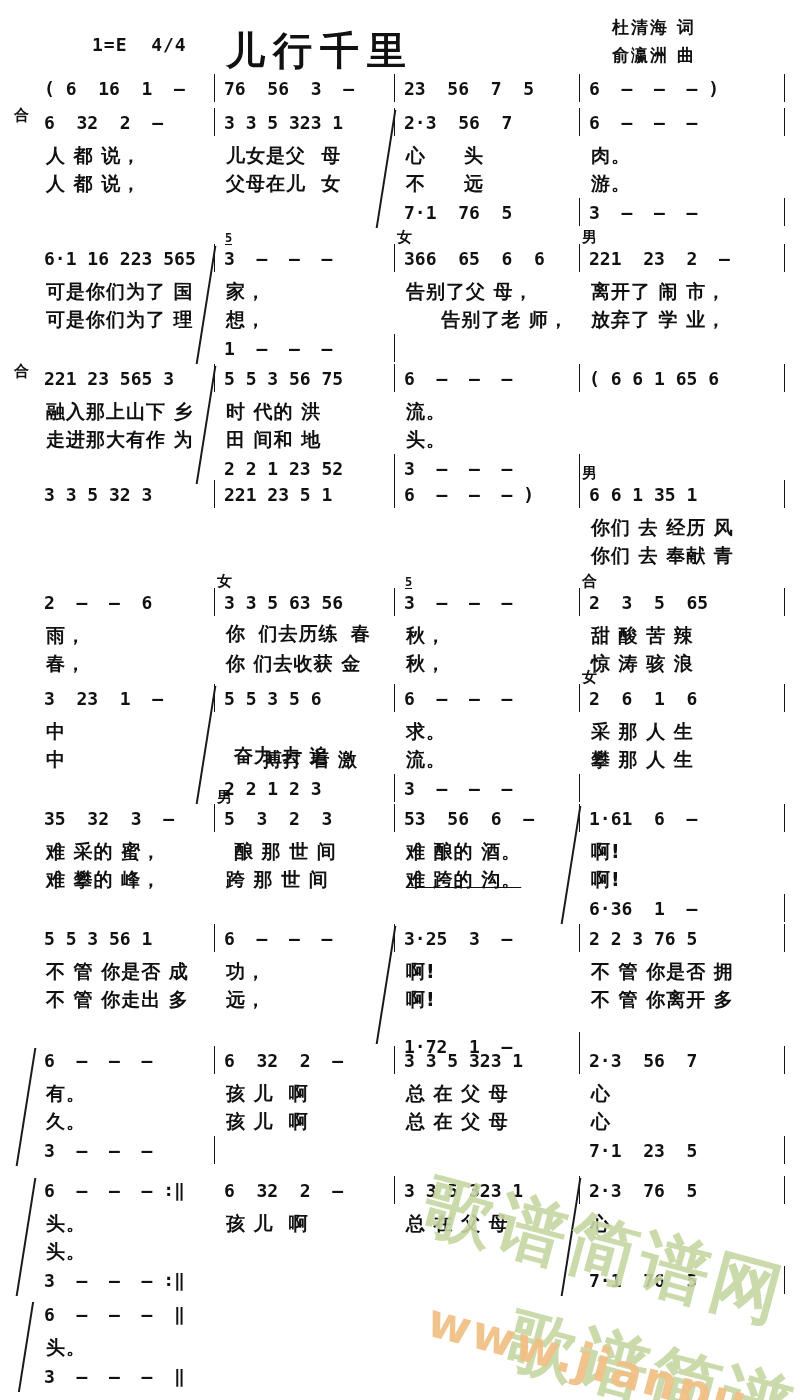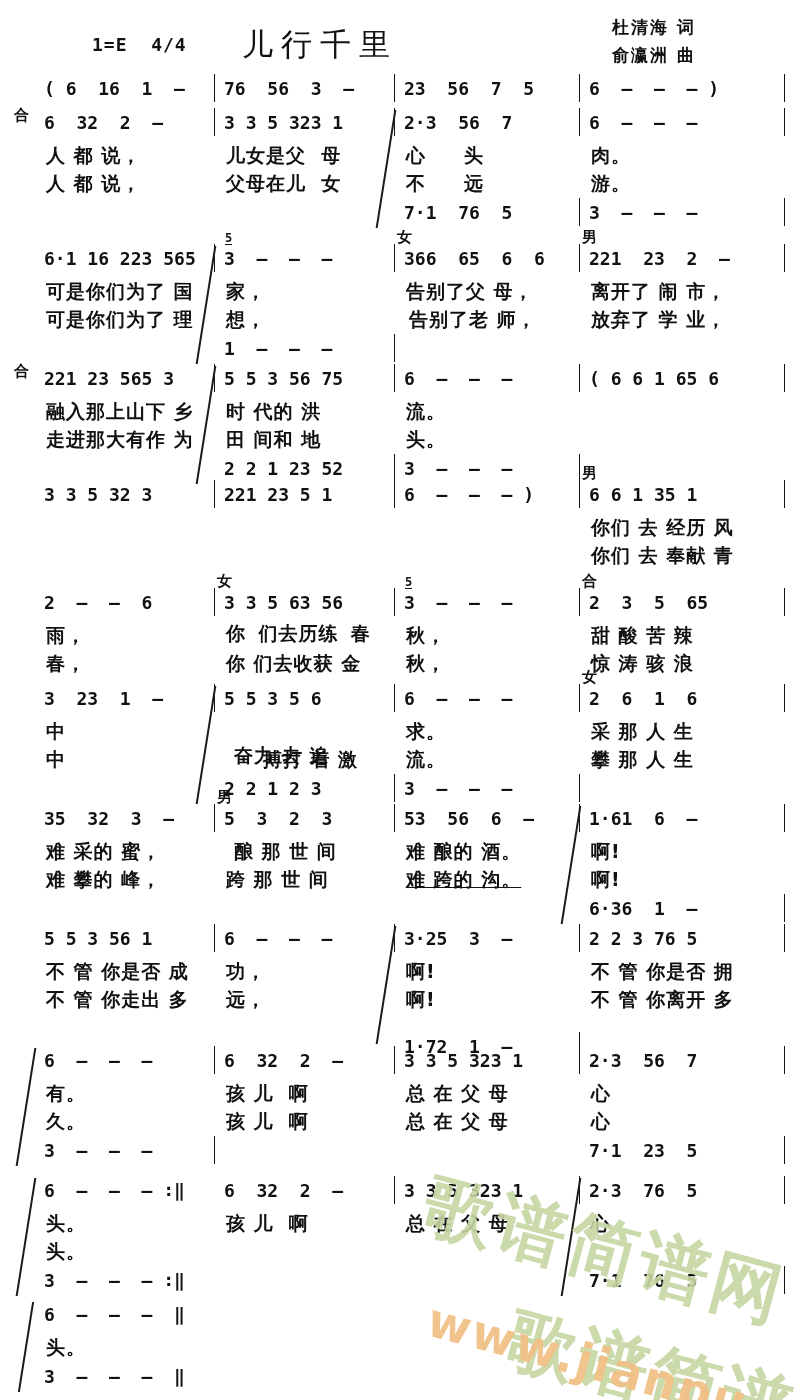--- a/index.html
+++ b/index.html
@@ -9,21 +9,21 @@
     font-family:"DejaVu Sans","Liberation Sans",sans-serif;
   }
   
   .keytime{
     position:absolute;left:92px;top:34px;
     font-family:"DejaVu Sans Mono","Liberation Mono",monospace;
     font-size:18px;font-weight:700;letter-spacing:1px;white-space:pre;
   }
   .title{
     position:absolute;left:0;top:24px;width:640px;text-align:center;
-    font-size:31px;font-weight:400;letter-spacing:8px;
+    font-size:39px;font-weight:700;letter-spacing:8px;
   }
   .credit{
     position:absolute;left:612px;font-size:17px;font-weight:700;letter-spacing:2px;white-space:pre;
   }
   .credit.lyricist{top:16px}
   .credit.composer{top:44px}
   
   #score{position:absolute;left:0;top:0;width:800px;height:1400px;}
   .system{position:absolute;left:35px;width:750px;}
   .srow{position:absolute;left:0;width:750px;}
@@ -108,21 +108,21 @@
       </div>
       <div class="srow" style="top: 34px;">
         <div class="cell lyr" style="left: 0px; width: 180px;"><span>可是你们为了 国</span></div>
         <div class="cell lyr" style="left: 180px; width: 180px;"><span>家，</span></div>
         <div class="cell lyr" style="left: 360px; width: 185px;"><span>告别了父 母，</span></div>
         <div class="cell lyr" style="left: 545px; width: 205px;"><span>离开了 闹 市，</span></div>
       </div>
       <div class="srow" style="top: 62px;">
         <div class="cell lyr" style="left: 0px; width: 180px;"><span>可是你们为了 理</span></div>
         <div class="cell lyr" style="left: 180px; width: 180px;"><span>想，</span></div>
-        <div class="cell lyr" style="left: 363px; width: 185px;"><span>告别了老 师，</span></div>
+        <div class="cell lyr" style="left: 372px; width: 185px; text-align: center;"><span>告别了老 师，</span></div>
         <div class="cell lyr" style="left: 545px; width: 205px;"><span>放弃了 学 业，</span></div>
       </div>
       <div class="srow" style="top: 90px;">
         <div class="cell nts bar" style="left: 180px; width: 180px;"><span>1  —  —  —</span></div>
       </div>
       <div class="brace" style="left: 170px; height: 118px;"></div>
     </div>
     <div class="system" style="top: 364px; height: 124px;">
       <div class="srow" style="top: 0px;">
         <div class="cell nts bar" style="left: 0px; width: 180px;"><span class="marker side">合</span><span>221 23 565 3</span></div>

